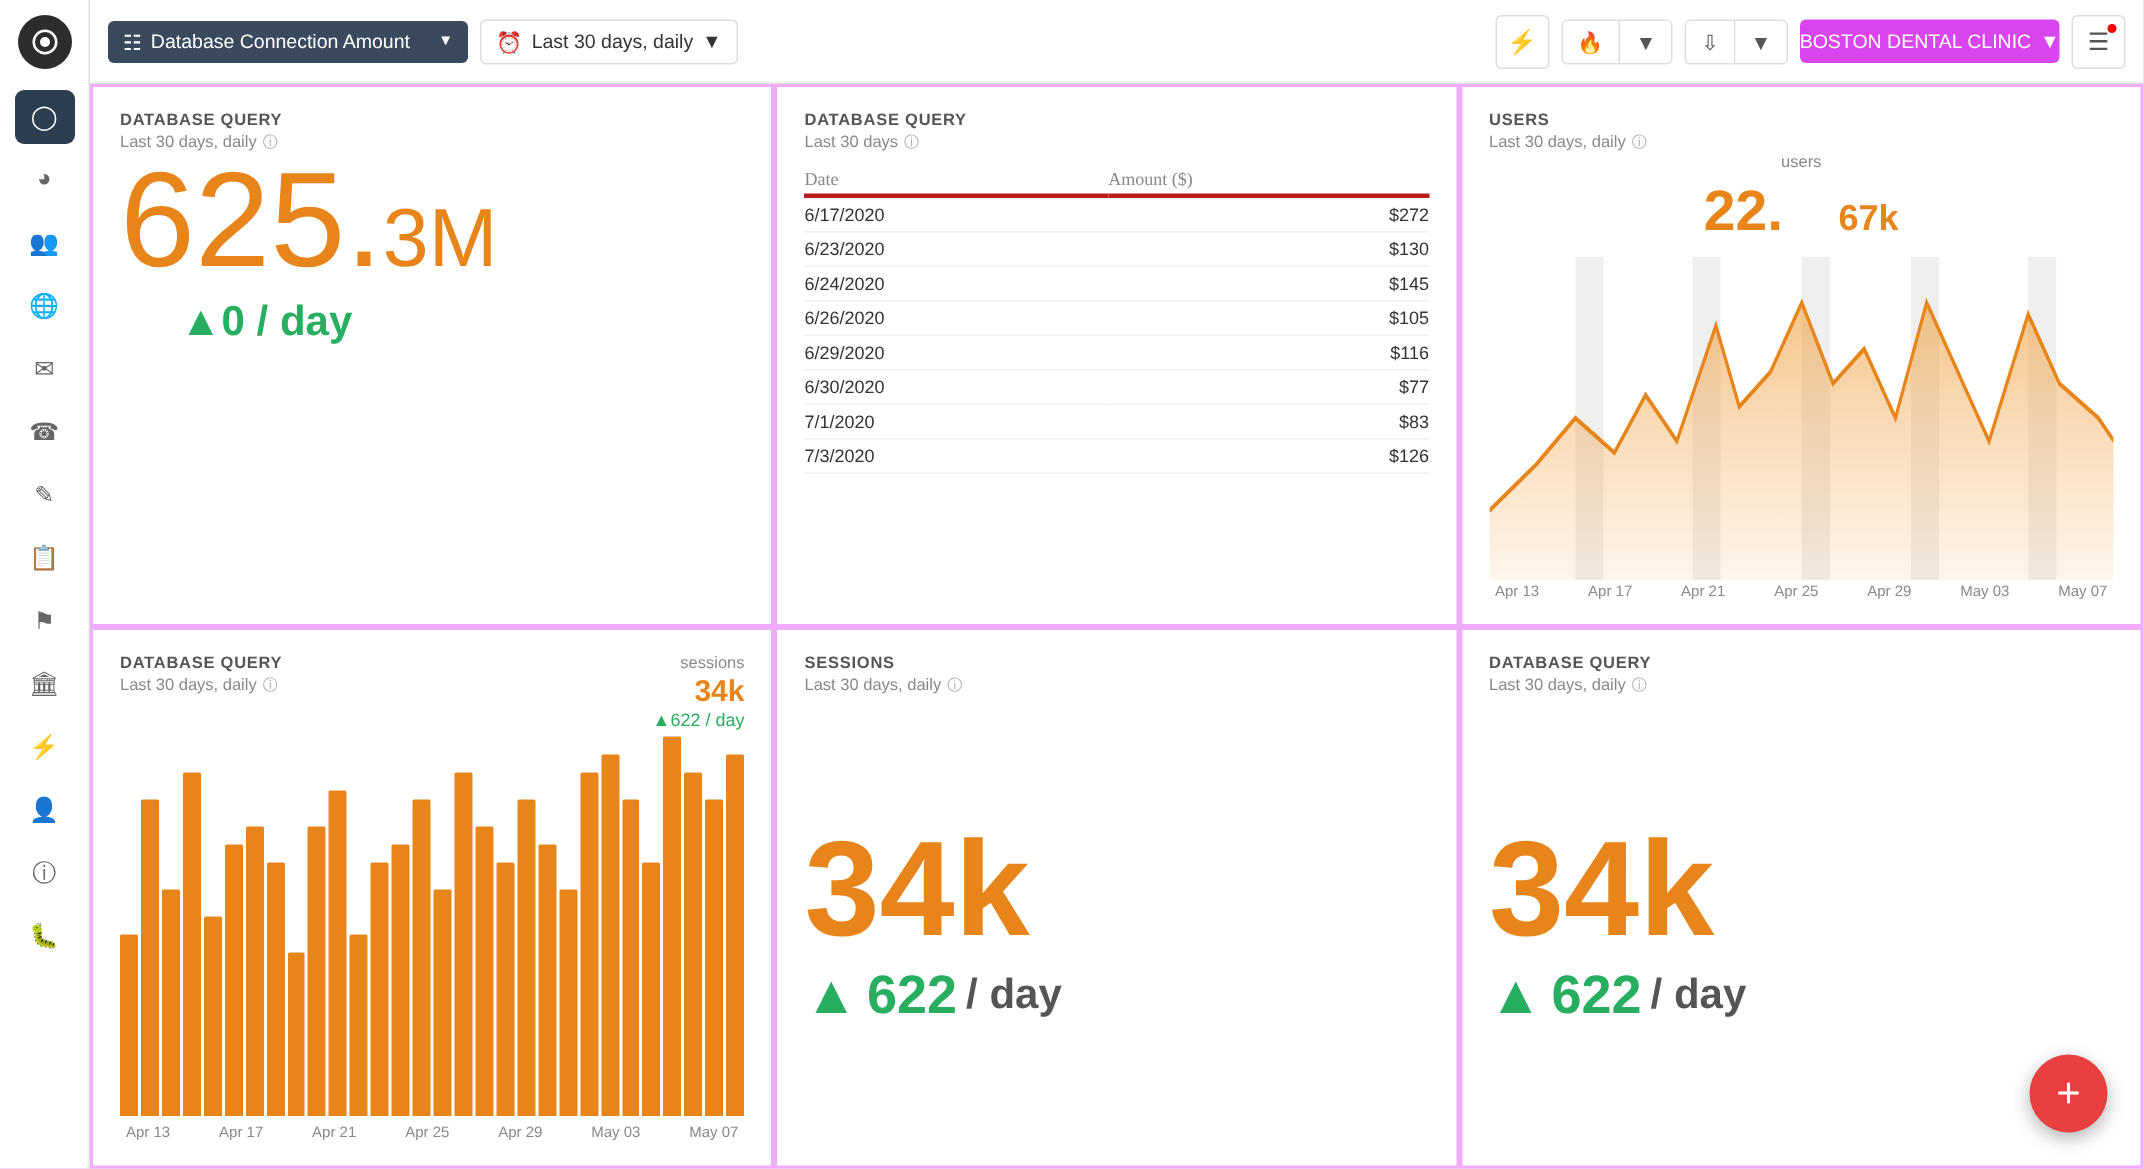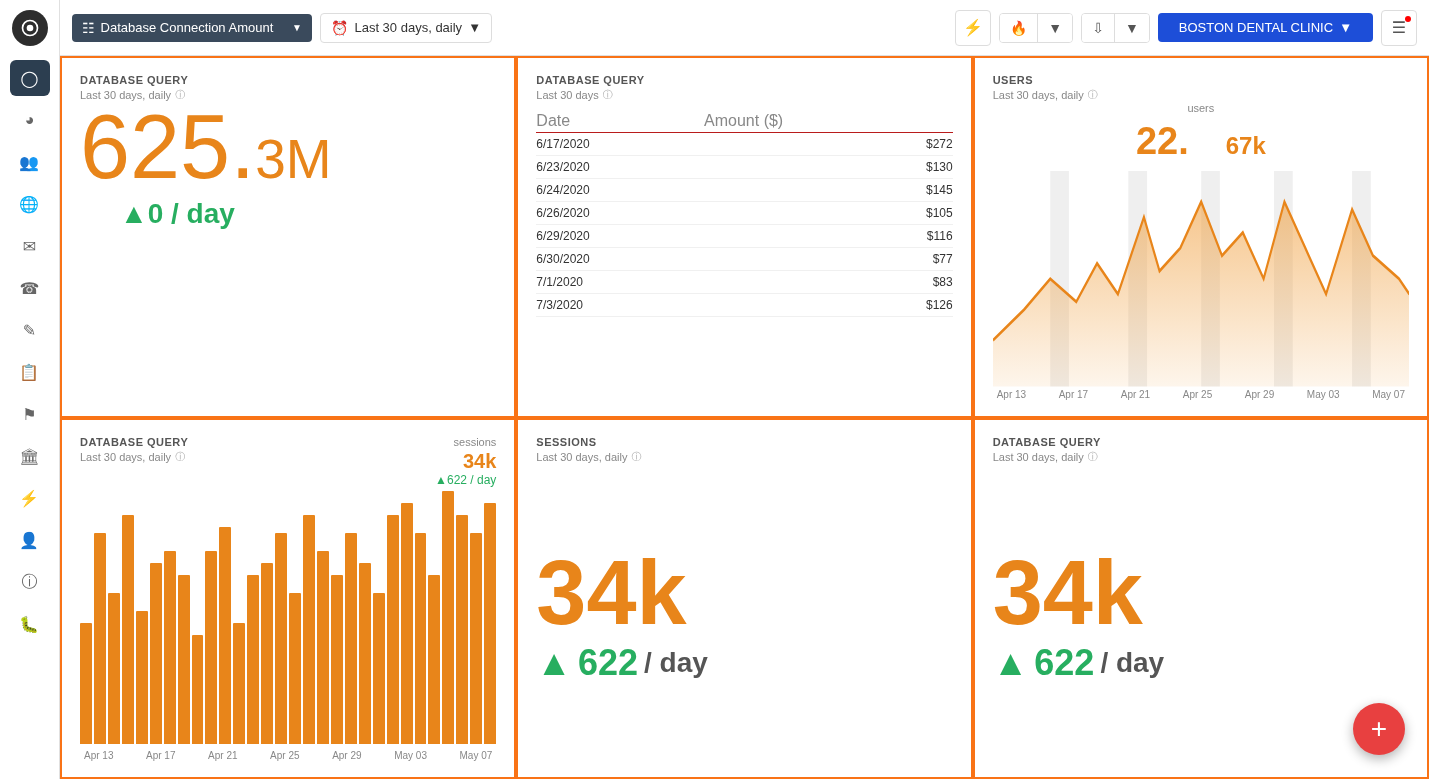--- a/index.html
+++ b/index.html
@@ -95,24 +95,24 @@
       background: #fff;
       cursor: pointer;
       display: flex; align-items: center; gap: 4px;
       font-size: 14px;
       color: #555;
       border-right: 1px solid #ddd;
     }
     .header-btn-group .hbtn:last-child { border-right: none; }
     .clinic-btn {
       display: flex; align-items: center; gap: 6px;
-      background: #1d4ed8;
+      background: #d946ef;
       color: #fff;
       border-radius: 4px;
-      padding: 7px 21px;
+      padding: 7px 0;
       cursor: pointer;
       font-size: 13px;
       font-weight: 500;
     }
     .menu-btn {
       width: 36px; height: 36px;
       border: 1px solid #ddd;
       border-radius: 4px;
       background: #fff;
       display: flex; align-items: center; justify-content: center;
@@ -122,21 +122,21 @@
     .menu-btn .dot { width: 6px; height: 6px; background: red; border-radius: 50%; position: absolute; top: 5px; right: 5px; }
 
     
     .dashboard {
       flex: 1;
       display: grid;
       grid-template-columns: 1fr 1fr 1fr;
       grid-template-rows: 1fr 1fr;
       gap: 0;
       overflow: hidden;
-      background: #f97316;
+      background: #f0abfc;
     }
     .card {
       background: #fff;
       padding: 16px 18px;
       margin: 2px;
       display: flex;
       flex-direction: column;
       overflow: hidden;
     }
     .card-label {
@@ -157,21 +157,21 @@
       color: #27ae60;
       font-size: 32px;
       font-weight: 600;
       display: flex; align-items: center; gap: 6px;
       margin-top: 6px;
       margin-bottom: auto;
     }
 
     
     .query-table { margin-top: 8px; width: 100%; border-collapse: collapse; }
-    .query-table th { text-align: left; font-size: 16px; color: #888; font-weight: 400; padding: 2px 0; border-bottom: 1px solid #b91c1c; }
+    .query-table th { text-align: left; font-size: 12px; color: #888; font-weight: 400; padding: 2px 0; border-bottom: 3px solid #b91c1c; font-family: Liberation Serif, serif; }
     .query-table th:last-child { }
     .query-table td { font-size: 12px; color: #333; padding: 4px 0; border-bottom: 1px solid #f0f0f0; }
     .query-table td:last-child { text-align: right; }
 
     
     .users-value {
       color: #e8851a;
       font-size: 38px;
       font-weight: 700;
       text-align: center;

